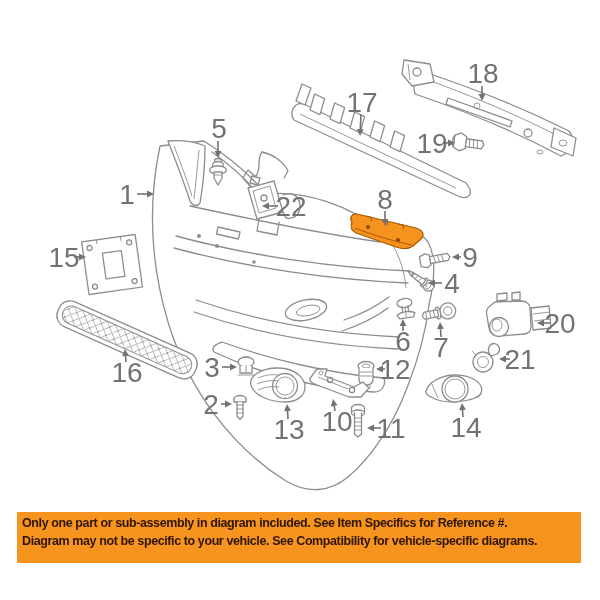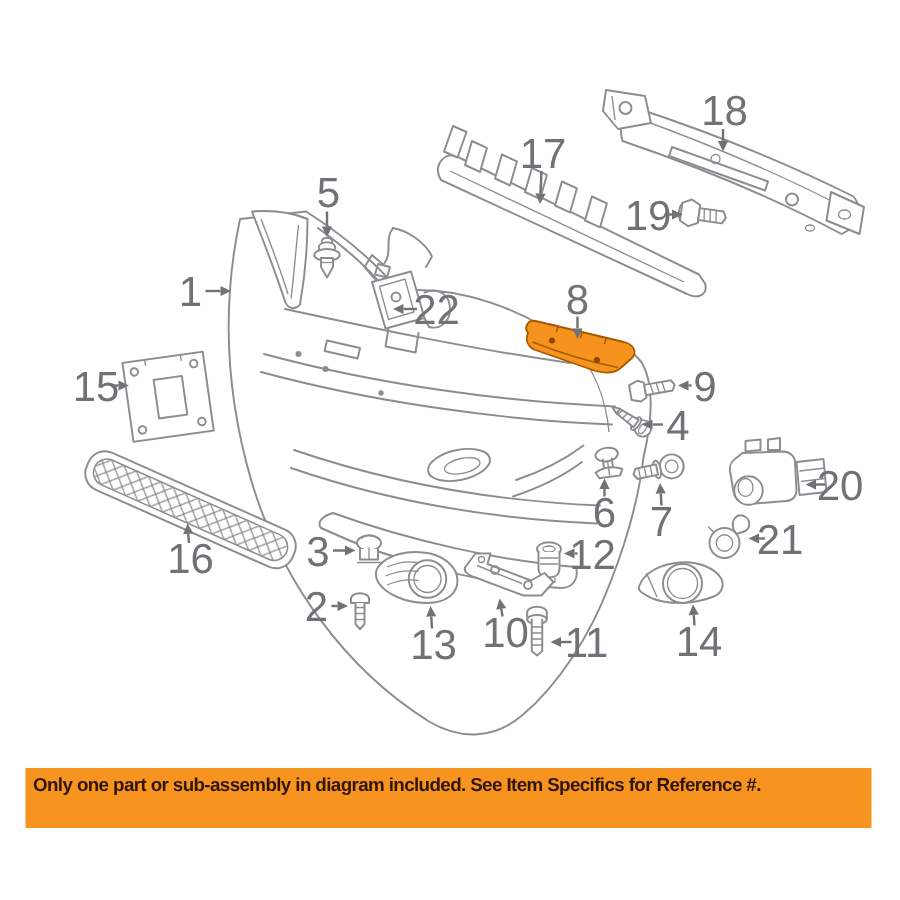--- a/index.html
+++ b/index.html
@@ -18,21 +18,21 @@
   .fw{fill:#ffffff;stroke:var(--line);stroke-width:1.3;stroke-linecap:round;stroke-linejoin:round;}
   .thin{fill:none;stroke:var(--line);stroke-width:0.9;}
   .dot{fill:var(--line);stroke:none;}
   .ar{stroke:var(--label);stroke-width:1.6;fill:none;}
   .ah{fill:var(--label);stroke:none;}
   .cn{fill:var(--label);font-size:28px;text-anchor:middle;
       font-family:"Liberation Sans",sans-serif;}
   .hlp{fill:var(--hl);stroke:var(--hl-stroke);stroke-width:1.2;stroke-linejoin:round;}
   .hld{fill:none;stroke:var(--hl-stroke);stroke-width:1;}
   .hole{fill:#8a4a00;stroke:none;}
-  .banner{position:absolute;left:17px;top:512px;width:564px;height:40px;
+  .banner{position:absolute;left:17px;top:512px;width:564px;height:51px;
           background:var(--banner-bg);color:var(--banner-fg);
           font-weight:bold;font-size:12.5px;line-height:18px;letter-spacing:-0.4px;
           padding:2px 0 0 5px;box-sizing:border-box;white-space:nowrap;overflow:hidden;}
 </style>
 </head>
 <body>
 
 <div class="stage">
 <svg width="600" height="600" viewBox="0 0 600 600">
   <defs>
@@ -363,14 +363,15 @@
         <g>
           <line x1="278" y1="206" x2="269.0" y2="206.0" class="ar"></line>
           <polygon points="262,206 269.0,202.6 269.0,209.4" class="ah"></polygon>
           <text x="291" y="216" class="cn">22</text>
         </g>
       </g>
 </svg>
 
 <div class="banner">
   <div>Only one part or sub-assembly in diagram included. See Item Specifics for Reference #.</div>
+  <div>Diagram may not be specific to your vehicle. See Compatibility for vehicle-specific diagrams.</div>
 </div>
 </div>
 
 </body></html>

